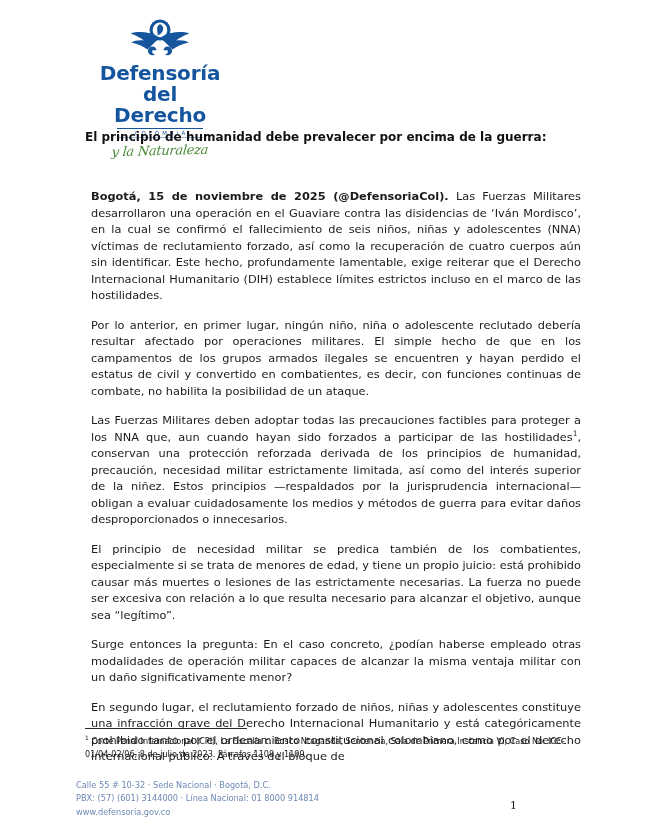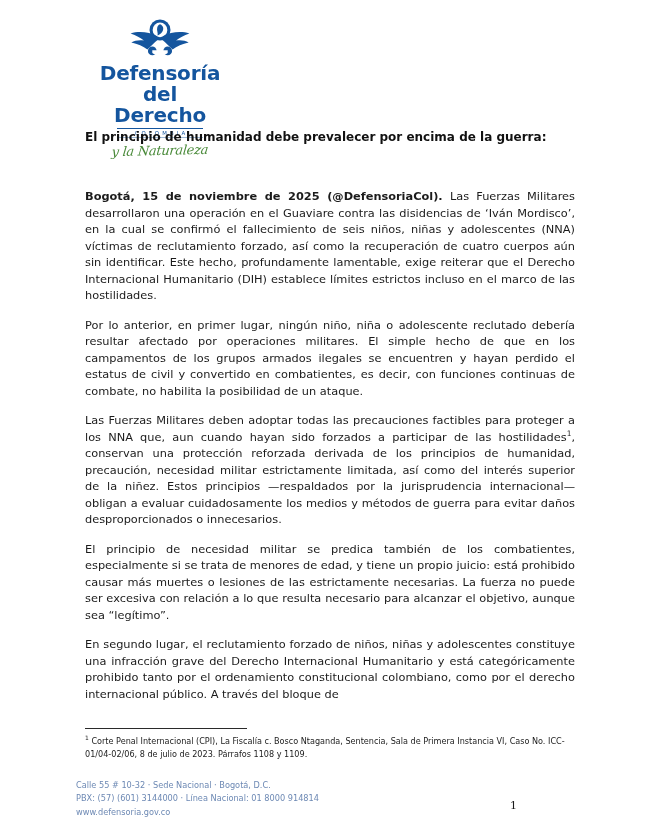--- a/index.html
+++ b/index.html
@@ -95,21 +95,21 @@
     font-size: 12px;
     font-weight: bold;
     line-height: 1.45;
     color: #111;
   }
 
   
   .body-col {
     position: absolute;
     top: 188px;
-    left: 85px;
+    left: 91px;
     width: 490px;
   }
   .para {
     font-family: "DejaVu Sans", sans-serif;
     font-size: 11.35px;
     line-height: 1.455;
     text-align: justify;
     margin: 0 0 13px 0;
     color: #1b1b1b;
     hyphens: none;
@@ -208,20 +208,21 @@
 
 <div class="body-col">
   <p class="para">
     <b>Bogotá, 15 de noviembre de 2025 (@DefensoriaCol).</b><span> Las Fuerzas Militares desarrollaron una operación en el Guaviare contra las disidencias de ‘Iván Mordisco’, en la cual se confirmó el fallecimiento de seis niños, niñas y adolescentes (NNA) víctimas de reclutamiento forzado, así como la recuperación de cuatro cuerpos aún sin identificar. Este hecho, profundamente lamentable, exige reiterar que el Derecho Internacional Humanitario (DIH) establece límites estrictos incluso en el marco de las hostilidades.</span>
   </p>
   <p class="para">Por lo anterior, en primer lugar, ningún niño, niña o adolescente reclutado debería resultar afectado por operaciones militares. El simple hecho de que en los campamentos de los grupos armados ilegales se encuentren y hayan perdido el estatus de civil y convertido en combatientes, es decir, con funciones continuas de combate, no habilita la posibilidad de un ataque.</p>
   <p class="para">
     <span>Las Fuerzas Militares deben adoptar todas las precauciones factibles para proteger a los NNA que, aun cuando hayan sido forzados a participar de las hostilidades</span><sup>1</sup><span>, conservan una protección reforzada derivada de los principios de humanidad, precaución, necesidad militar estrictamente limitada, así como del interés superior de la niñez. Estos principios —respaldados por la jurisprudencia internacional— obligan a evaluar cuidadosamente los medios y métodos de guerra para evitar daños desproporcionados o innecesarios.</span>
   </p>
   <p class="para">El principio de necesidad militar se predica también de los combatientes, especialmente si se trata de menores de edad, y tiene un propio juicio: está prohibido causar más muertes o lesiones de las estrictamente necesarias. La fuerza no puede ser excesiva con relación a lo que resulta necesario para alcanzar el objetivo, aunque sea “legítimo”.</p>
+  <p class="para">Surge entonces la pregunta: En el caso concreto, ¿podían haberse empleado otras modalidades de operación militar capaces de alcanzar la misma ventaja militar con un daño significativamente menor?</p>
   <p class="para">En segundo lugar, el reclutamiento forzado de niños, niñas y adolescentes constituye una infracción grave del Derecho Internacional Humanitario y está categóricamente prohibido tanto por el ordenamiento constitucional colombiano, como por el derecho internacional público. A través del bloque de</p>
 </div>
 
 <div class="footnote-zone">
   <div class="footnote-rule"></div>
   <div class="footnote">
     <sup>1</sup><span> Corte Penal Internacional (CPI), La Fiscalía c. Bosco Ntaganda, Sentencia, Sala de Primera Instancia VI, Caso No. ICC-01/04-02/06, 8 de julio de 2023. Párrafos 1108 y 1109.</span>
   </div>
 </div>
 

